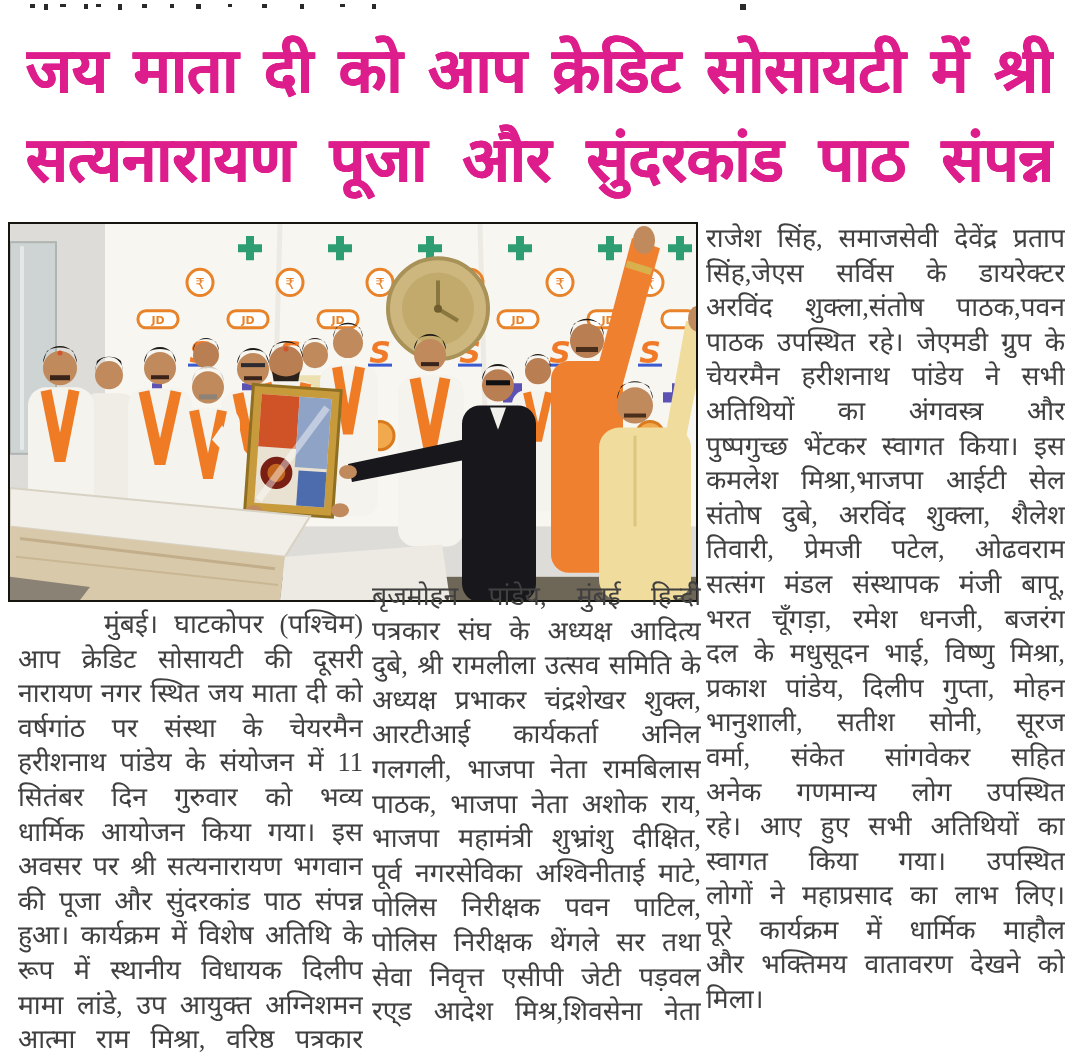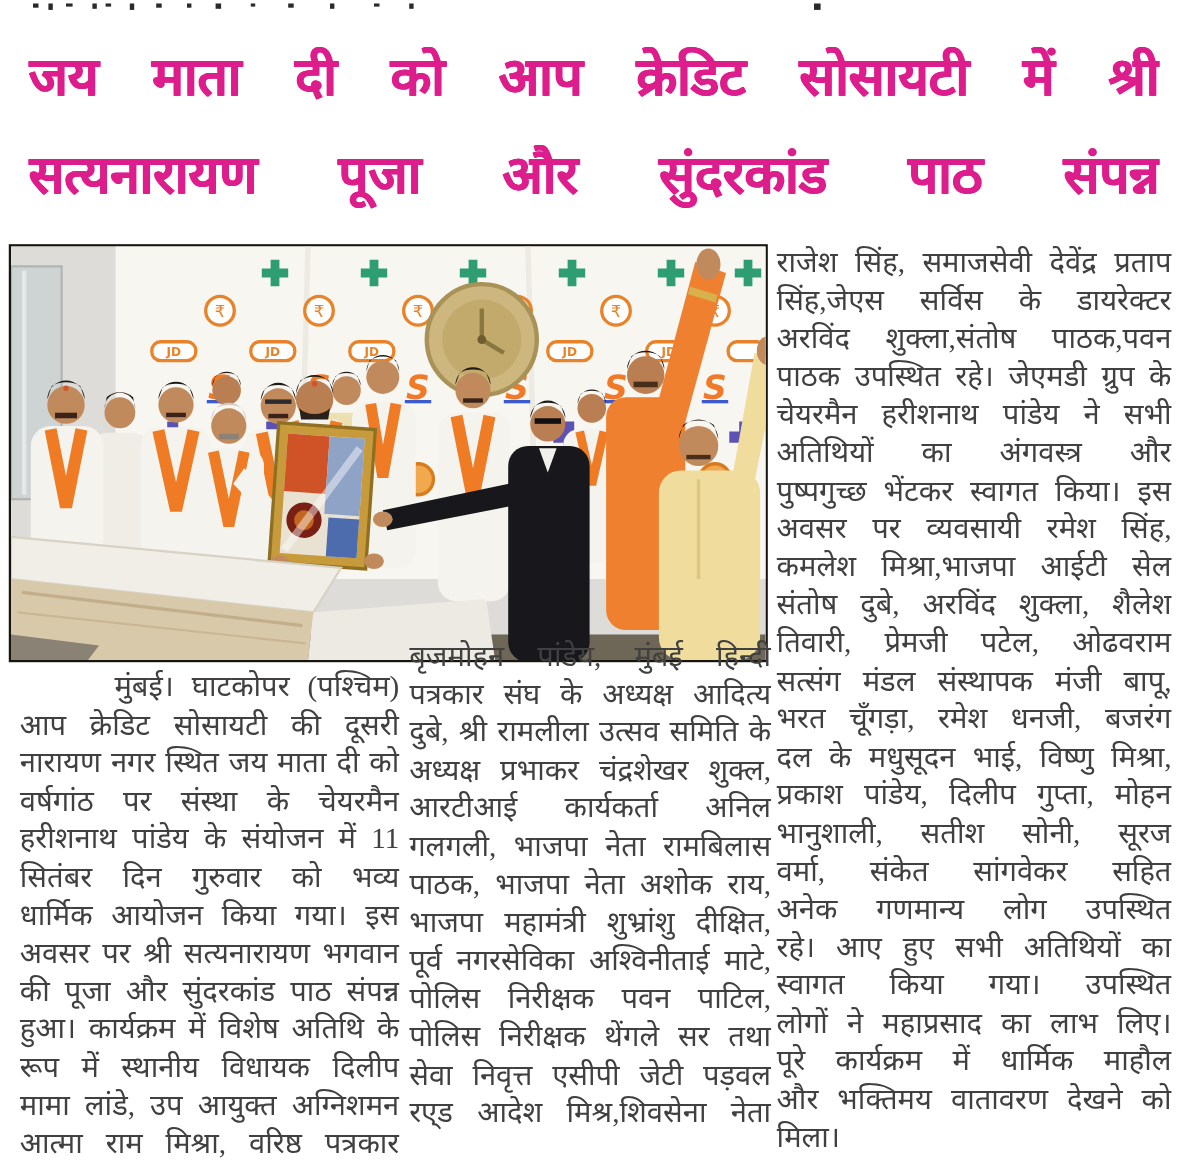--- a/index.html
+++ b/index.html
@@ -10,21 +10,21 @@
   }
   
   .top-remnants{position:absolute;left:0;top:0;width:1080px;height:10px;}
   
   .headline{
     position:absolute;left:26px;top:26px;width:1028px;
     color:var(--headline-color,#dd1d8c);
   }
   .hline{
     font-family:"DejaVu Sans","Liberation Sans",sans-serif;
-    font-weight:700;font-size:48px;line-height:89px;height:89px;
+    font-weight:700;font-size:62px;line-height:89px;height:89px;
     text-align:justify;text-align-last:justify;text-justify:inter-word;
     white-space:normal;overflow:hidden;
     text-shadow:0.6px 0 currentColor, -0.4px 0 currentColor;
   }
   
   .photo{
     position:absolute;left:8px;top:222px;width:686px;height:376px;
     border:2px solid #17150f;background:#e9e7e3;
   }
   .photo svg{display:block;width:100%;height:100%;}
@@ -358,21 +358,20 @@
   </div>
 
 <div class="col col-right">
     <div class="jline">राजेश सिंह, समाजसेवी देवेंद्र प्रताप</div>
     <div class="jline">सिंह,जेएस सर्विस के डायरेक्टर</div>
     <div class="jline">अरविंद शुक्ला,संतोष पाठक,पवन</div>
     <div class="jline">पाठक उपस्थित रहे। जेएमडी ग्रुप के</div>
     <div class="jline">चेयरमैन हरीशनाथ पांडेय ने सभी</div>
     <div class="jline">अतिथियों का अंगवस्त्र और</div>
     <div class="jline">पुष्पगुच्छ भेंटकर स्वागत किया। इस</div>
-    <div class="jline">अवसर पर व्यवसायी रमेश सिंह,</div>
     <div class="jline">कमलेश मिश्रा,भाजपा आईटी सेल</div>
     <div class="jline">संतोष दुबे, अरविंद शुक्ला, शैलेश</div>
     <div class="jline">तिवारी, प्रेमजी पटेल, ओढवराम</div>
     <div class="jline">सत्संग मंडल संस्थापक मंजी बापू,</div>
     <div class="jline">भरत चूँगड़ा, रमेश धनजी, बजरंग</div>
     <div class="jline">दल के मधुसूदन भाई, विष्णु मिश्रा,</div>
     <div class="jline">प्रकाश पांडेय, दिलीप गुप्ता, मोहन</div>
     <div class="jline">भानुशाली, सतीश सोनी, सूरज</div>
     <div class="jline">वर्मा, संकेत सांगवेकर सहित</div>
     <div class="jline">अनेक गणमान्य लोग उपस्थित</div>

